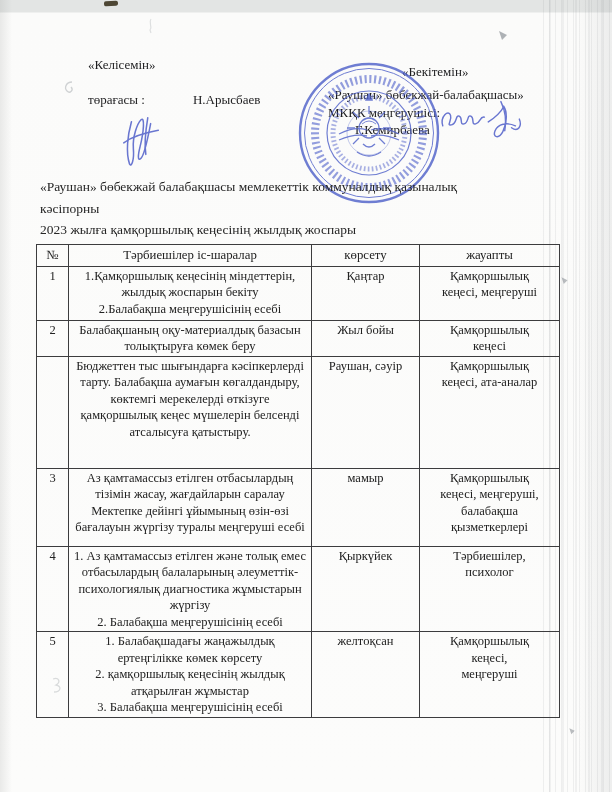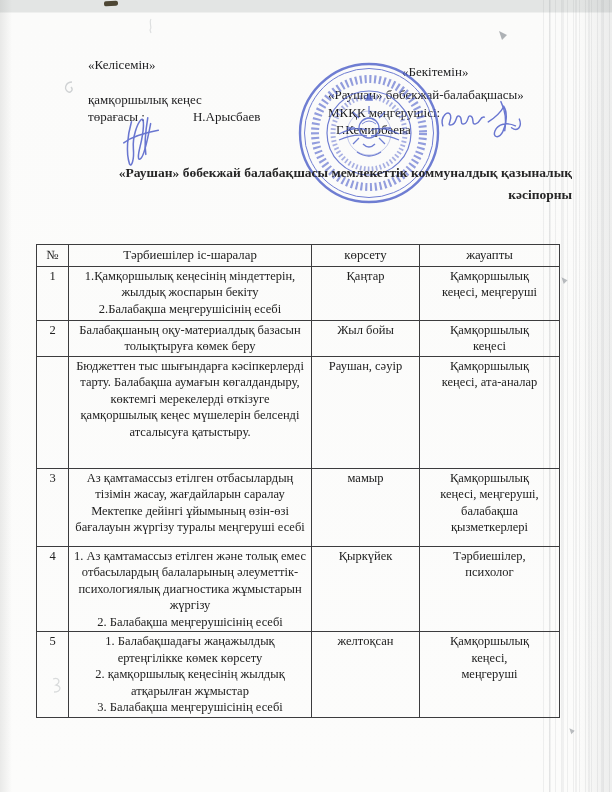--- a/index.html
+++ b/index.html
@@ -29,22 +29,22 @@
   .approve-right-label{left:402px;top:56px;margin-top:7px;}
   .approve-right{left:328px;top:86px;width:250px;}
   .spacer{height:17px;}
   .name-gap{margin-left:48px;}
 
   .seal{position:absolute;left:293px;top:54px;width:152px;height:158px;filter:blur(.35px);}
   .sig1{position:absolute;left:118px;top:110px;width:48px;height:58px;}
   .sig2{position:absolute;left:436px;top:98px;width:92px;height:46px;}
 
   
-  .doc-title{position:absolute;left:40px;top:162px;width:532px;text-align:right;
-    font-size:13.5px;line-height:21.5px;color:#262626;font-weight:bold;}
+  .doc-title{position:absolute;left:40px;top:176px;width:532px;text-align:left;
+    font-size:13.5px;line-height:21.5px;color:#262626;}
 
   
   table.plan{position:absolute;left:36px;top:244px;width:523px;border-collapse:collapse;
     font-size:12.5px;line-height:1.32;color:#222;table-layout:fixed;}
   table.plan th,table.plan td{border:1px solid #3c3c3e;padding:1px 4px;vertical-align:top;text-align:center;}
   table.plan th{font-weight:normal;font-size:12.8px;padding:2px 4px;}
   col.c-num{width:32px;}col.c-task{width:243px;}col.c-term{width:108px;}col.c-resp{width:140px;}
   td.task,td.resp{white-space:pre-line;}
   tbody tr:nth-child(1){height:54px;}
   tbody tr:nth-child(2){height:33px;}
@@ -77,29 +77,28 @@
   <svg class="artifact" style="left:568px;top:727px;opacity:.6" width="8" height="9" viewBox="0 0 12 12">
     <path d="M2 1 L10 5 L5 10 Z" fill="#8d9298"></path>
   </svg>
   <svg class="artifact" style="left:50px;top:676px;opacity:.35" width="14" height="18" viewBox="0 0 14 18">
     <path d="M3 3 C9 1 11 6 6 9 C12 10 11 16 4 16" fill="none" stroke="#9aa0a4" stroke-width="1.3"></path>
   </svg>
 
   <div class="hdr approve-left">
     <div>«Келісемін»</div>
     <div class="spacer"></div>
-    <div>қамқоршылық кеңес</div>
     <div><span>төрағасы :</span><span class="name-gap">Н.Арысбаев</span></div>
   </div>
 
   <div class="hdr approve-right-label" style="position:absolute">«Бекітемін»</div>
   <div class="hdr approve-right">
     <div>«Раушан» бөбекжай-балабақшасы»</div>
     <div>МКҚК меңгерушісі:</div>
-    <div style="padding-left:8px">Г.Кемирбаева</div>
+    <div style="padding-left:27px">Г.Кемирбаева</div>
   </div>
 
   <svg class="seal" viewBox="0 0 152 158">
     <g stroke="#4c5ec8" fill="none" opacity="0.8">
       <circle cx="76" cy="79" r="69" stroke-width="2.4"></circle>
       <circle cx="76" cy="79" r="64.5" stroke-width="1"></circle>
       <circle cx="76" cy="79" r="42" stroke-width="1.2"></circle>
       <circle cx="76" cy="79" r="54" stroke-width="8" stroke-dasharray="2.1 2.7" opacity="0.75"></circle>
       <circle cx="76" cy="79" r="36" stroke-width="5" stroke-dasharray="1.7 2.3" opacity="0.6"></circle>
 
@@ -129,20 +128,21 @@
       <path d="M7 28 C4 18 13 11 15 17 C17 23 10 28 16 27 C22 26 20 16 24 18 C28 20 24 27 29 26 C34 25 32 16 36 18 C40 20 36 27 41 26 C46 25 45 18 50 19"></path>
       <path d="M54 24 C60 20 67 14 70 8 C74 14 73 26 69 34 C65 42 58 40 61 33 C64 26 73 24 82 28"></path>
       <path d="M67 3 C71 11 73 22 71 33"></path>
       <path d="M78 30 C85 35 89 28 86 21"></path>
     </g>
   </svg>
 
   <div class="doc-title">
     <div>«Раушан» бөбекжай балабақшасы мемлекеттік коммуналдық қазыналық</div>
     <div>кәсіпорны</div>
+    <div>2023 жылға қамқоршылық кеңесінің жылдық жоспары</div>
   </div>
 
   <table class="plan">
     <colgroup>
         <col class="c-num">
         <col class="c-task">
         <col class="c-term">
         <col class="c-resp">
       </colgroup>
     <thead>

